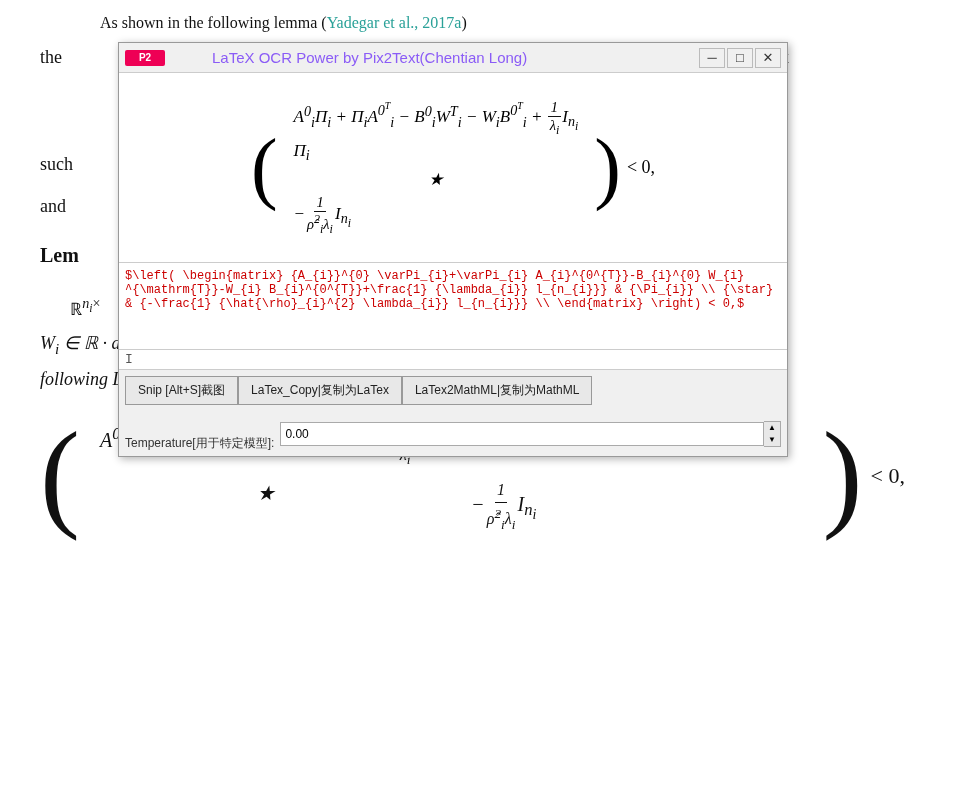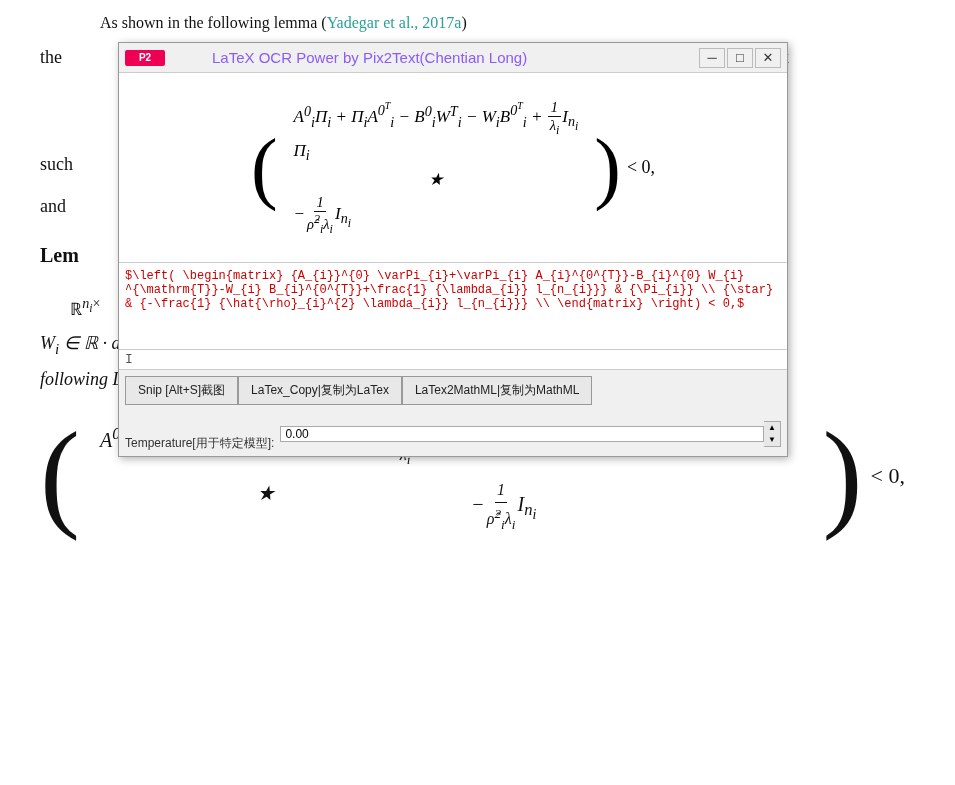--- a/index.html
+++ b/index.html
@@ -184,21 +184,21 @@
     }
 
     .temperature-input-container {
       display: flex;
       align-items: center;
       flex: 1;
     }
 
     .temperature-input {
       flex: 1;
-      height: 16px;
+      height: 24px;
       border: 1px solid #aaa;
       padding: 0 4px;
       font-size: 12px;
       background: white;
     }
 
     .spinner-btns {
       display: flex;
       flex-direction: column;
       border: 1px solid #aaa;

